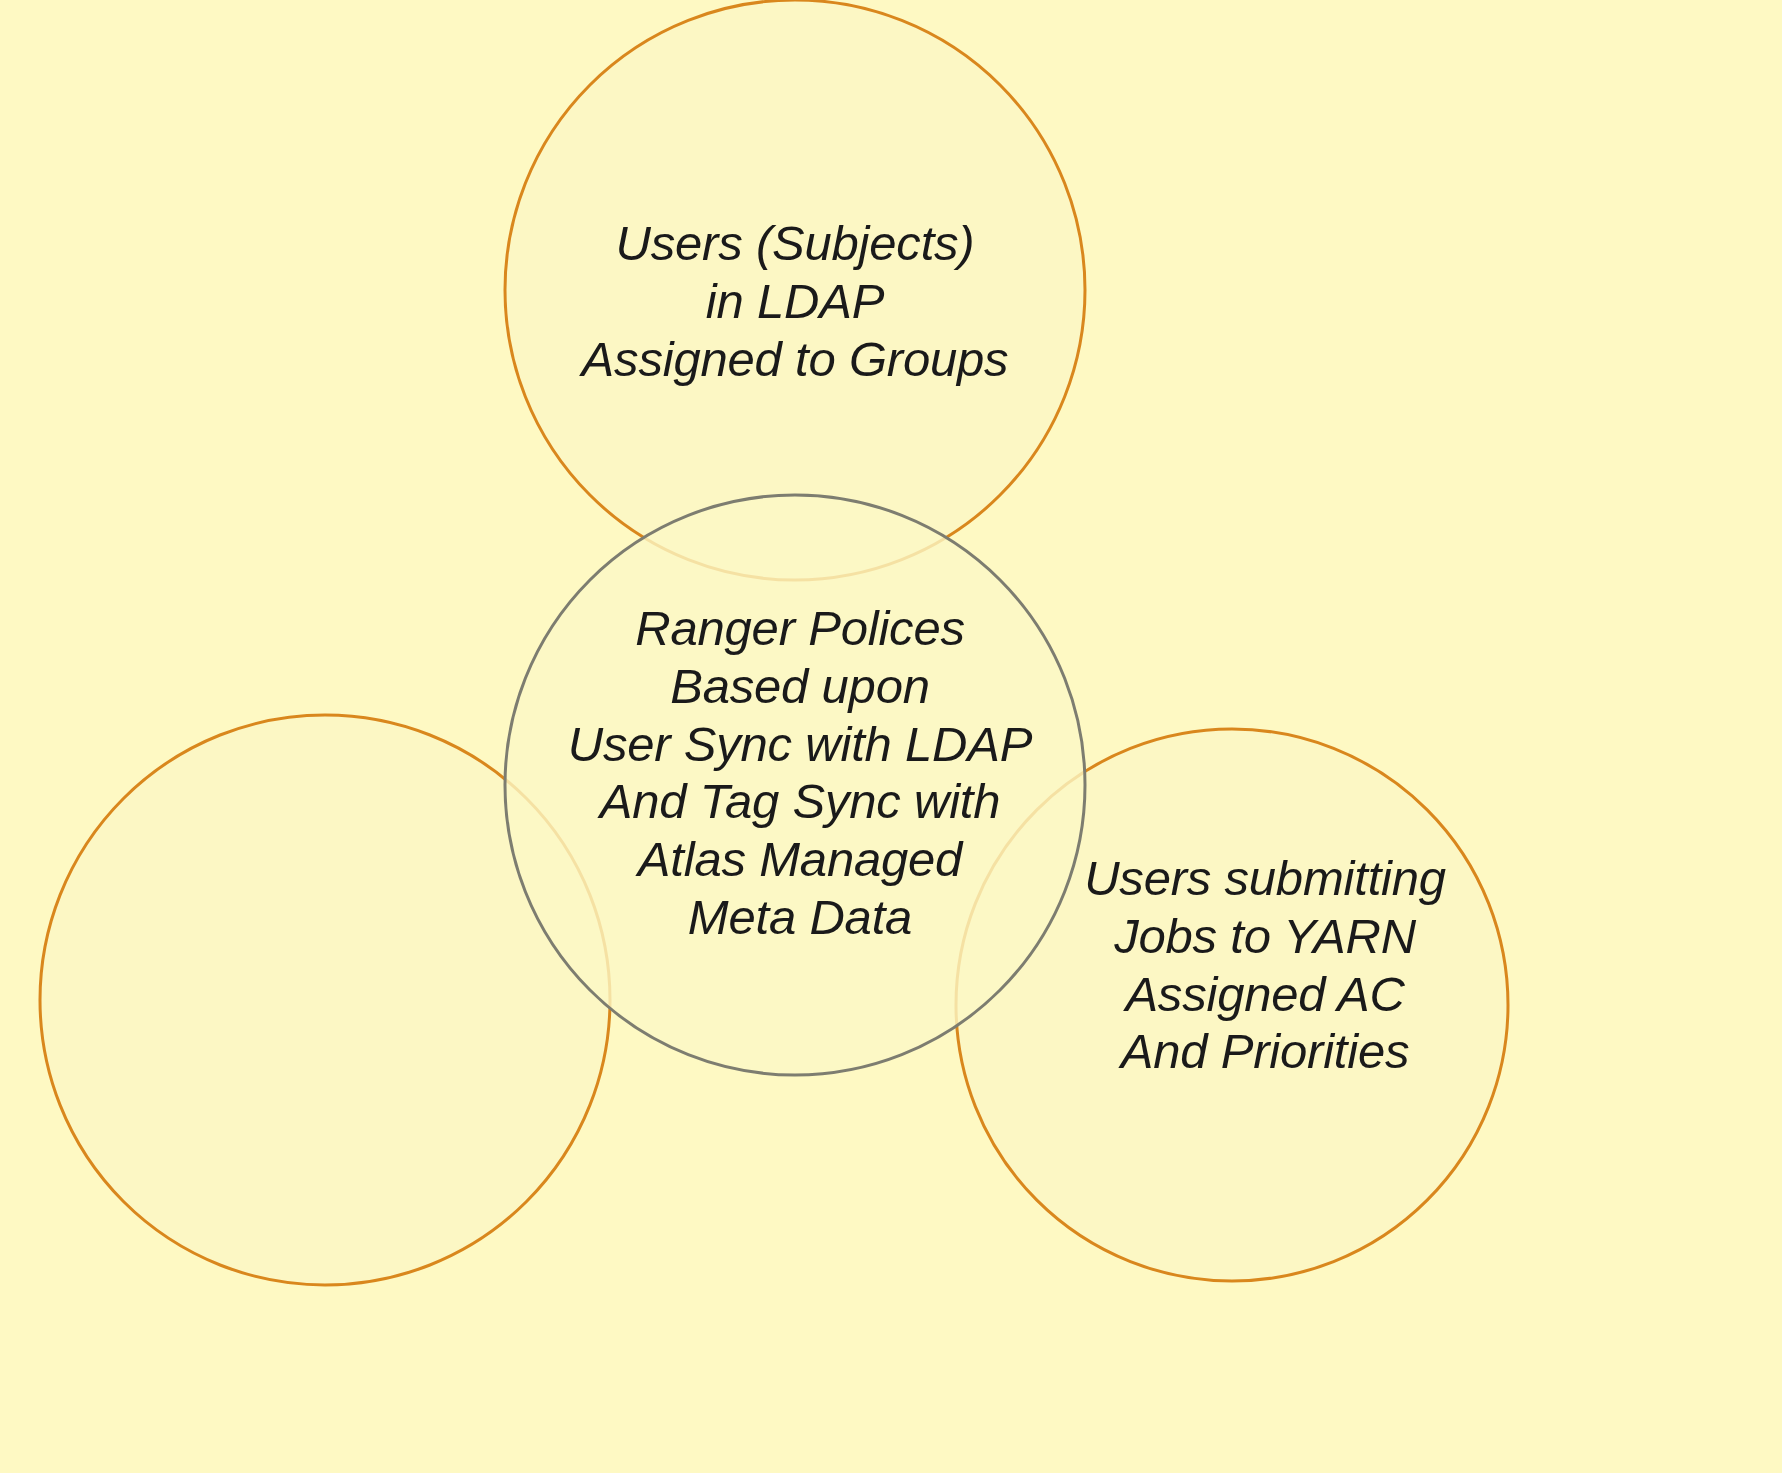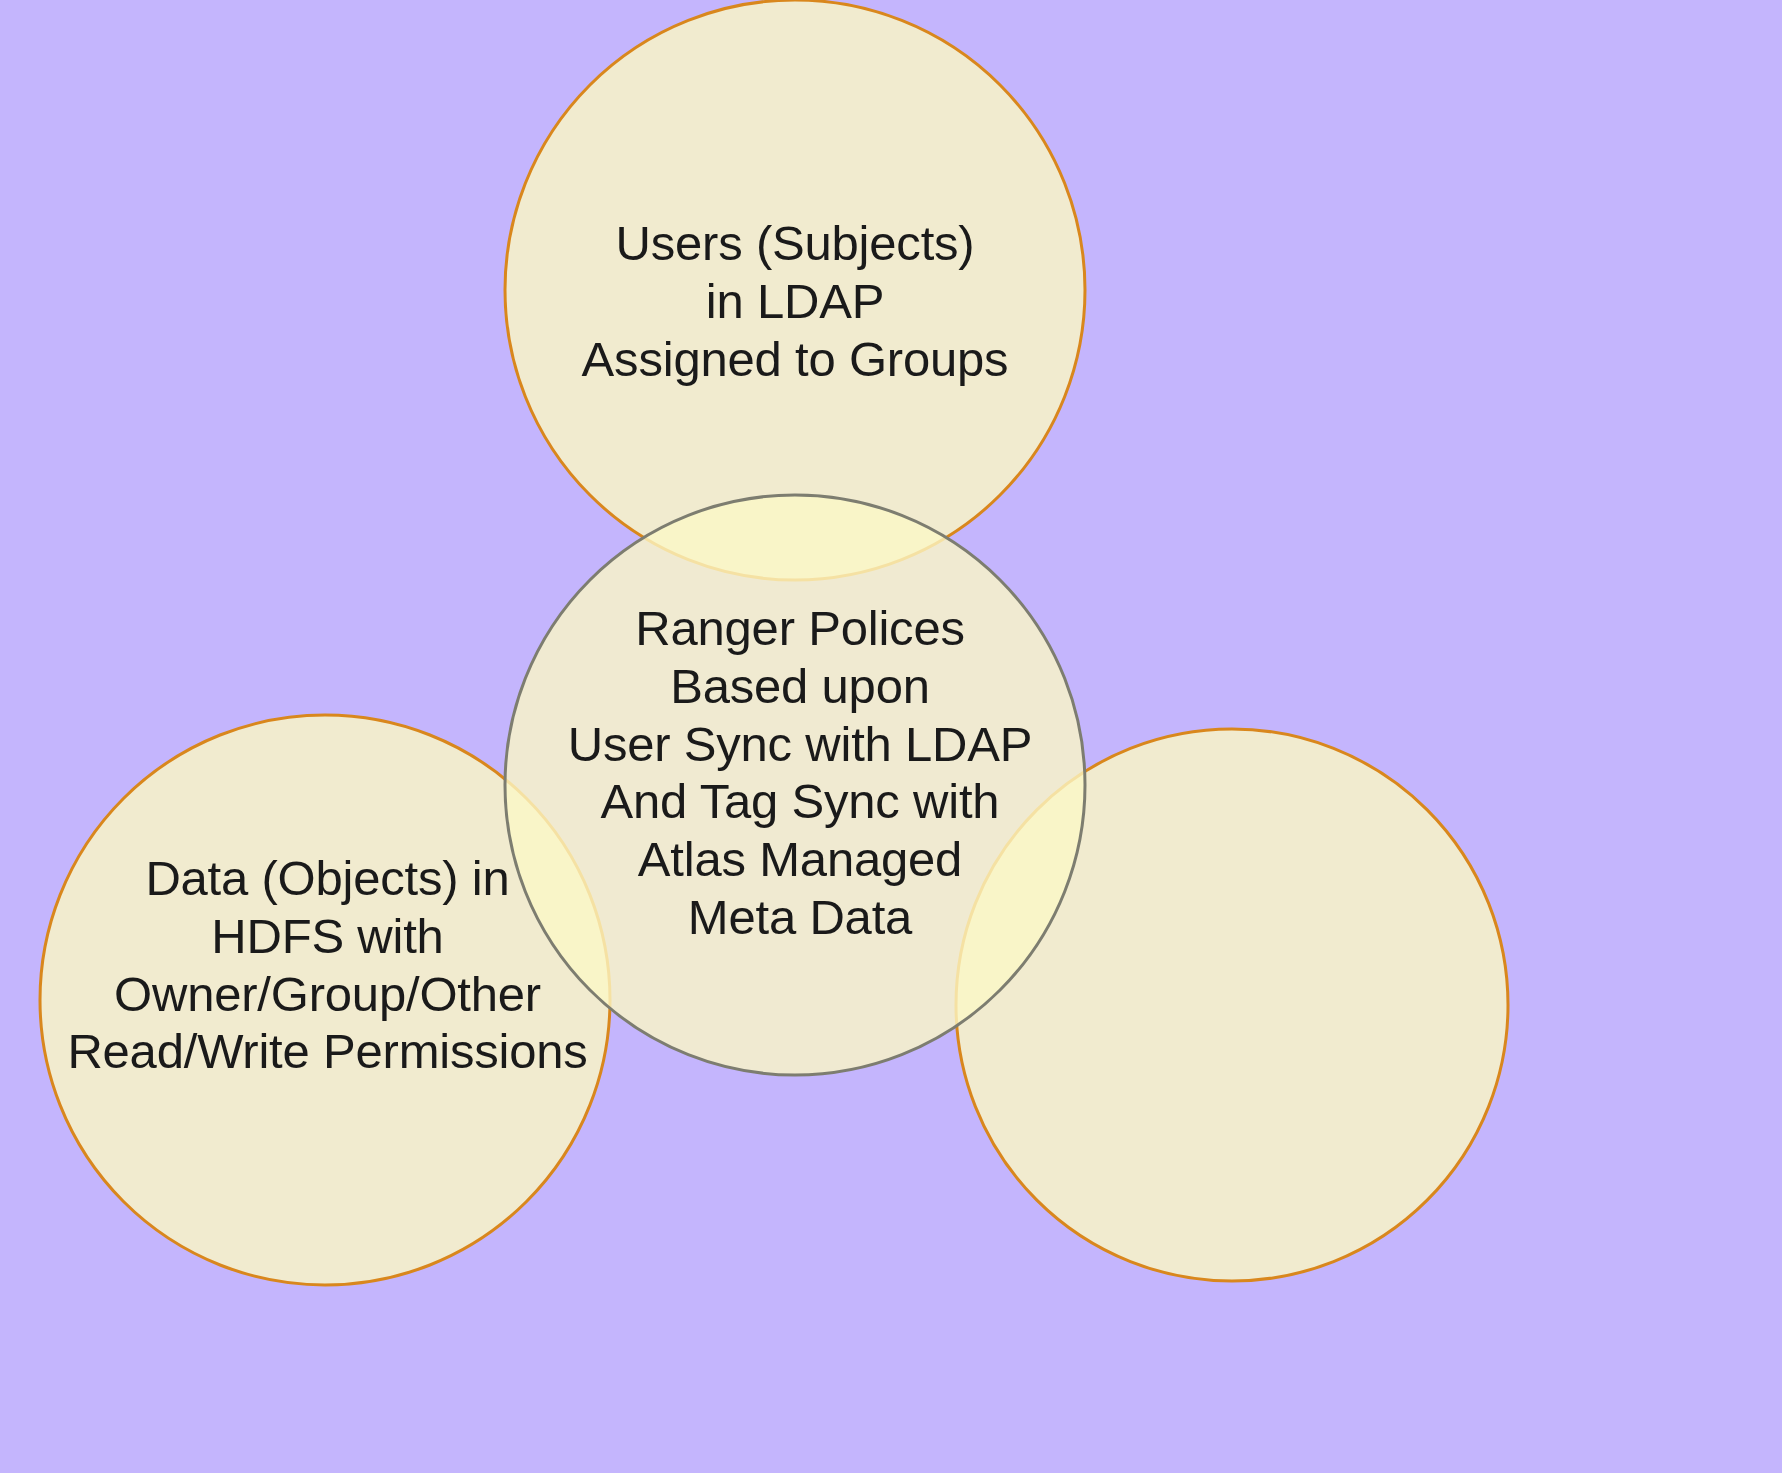--- a/index.html
+++ b/index.html
@@ -55,21 +55,21 @@
   }
   #label-right {
     left: 1050px;
     top: 850px;
     width: 430px;
   }
 </style>
 </head>
 <body>
 
-<div id="venn-diagram" style="background: #c4b5fd;">
+<div id="venn-diagram" style="background: #fef9c3; font-style: italic;">
 
   <svg id="venn-svg" viewBox="0 0 1782 1473" xmlns="http://www.w3.org/2000/svg">
 
     <circle cx="795" cy="290" r="290" fill="#fbf7c5" fill-opacity="0.82" stroke="#d9871d" stroke-width="3"></circle>
 
     <circle cx="325" cy="1000" r="285" fill="#fbf7c5" fill-opacity="0.82" stroke="#d9871d" stroke-width="3"></circle>
 
     <circle cx="1232" cy="1005" r="276" fill="#fbf7c5" fill-opacity="0.82" stroke="#d9871d" stroke-width="3"></circle>
 
     <circle cx="795" cy="785" r="290" fill="#fbf7c5" fill-opacity="0.80" stroke="#7d7d70" stroke-width="3"></circle>
@@ -79,19 +79,19 @@
 in LDAP
 Assigned to Groups</div>
 
   <div class="circle-label" id="label-center" style="color: rgb(26, 26, 26);">Ranger Polices
 Based upon
 User Sync with LDAP
 And Tag Sync with
 Atlas Managed
 Meta Data</div>
 
-  <div class="circle-label" id="label-left" style="color: rgb(26, 26, 26);">Data (Objects) in
-HDFS with
-Owner/Group/Other
-Read/Write Permissions</div>
 
+  <div class="circle-label" id="label-right" style="color: rgb(26, 26, 26);">Users submitting
+Jobs to YARN
+Assigned AC
+And Priorities</div>
 
 </div>
 
 </body></html>

